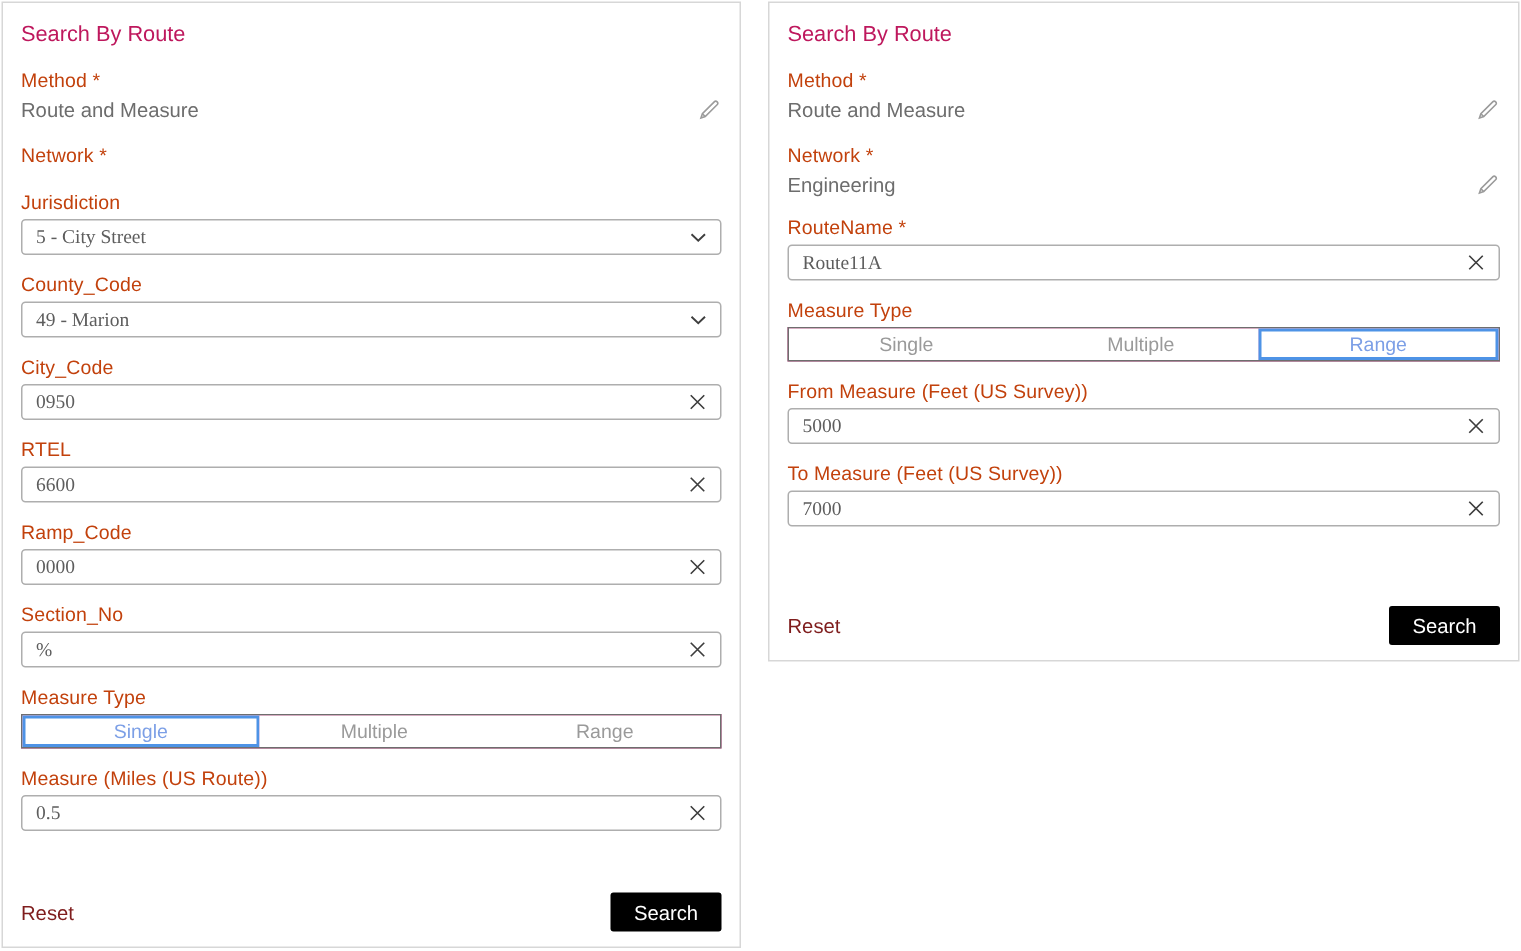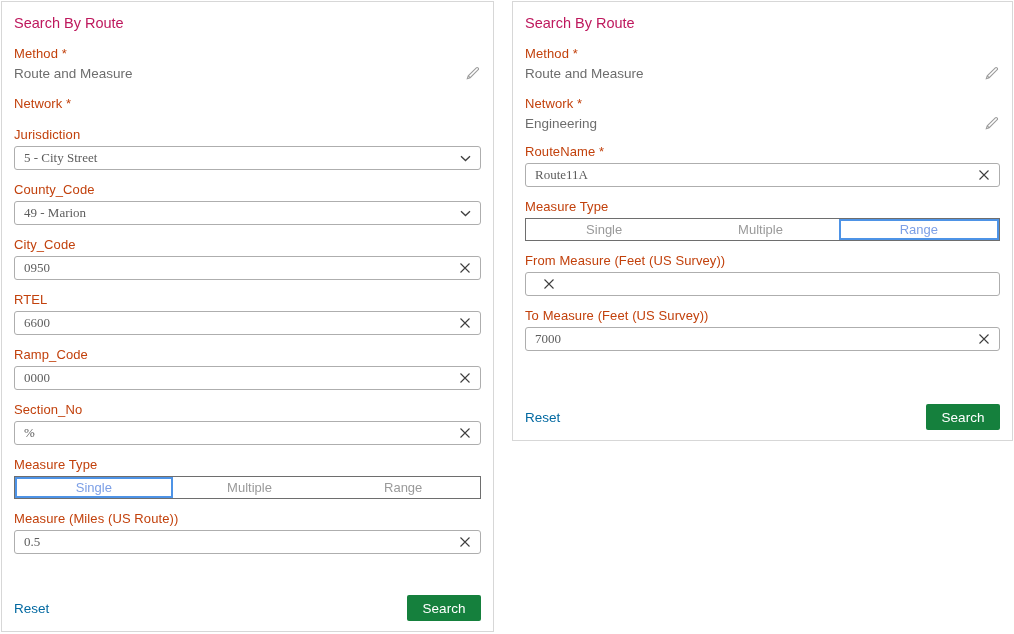--- a/index.html
+++ b/index.html
@@ -64,25 +64,25 @@
     height: 100%; padding: 0;
   }
   .seg.selected {
     border: 2px solid #4e93e6; color: #7c9fe6;
   }
   .footer {
     margin-top: auto; padding-bottom: 10px;
     display: flex; justify-content: space-between; align-items: center;
   }
   .reset-link {
-    color: #0369a1; font-size: 13.5px; cursor: pointer; text-decoration: none;
+    color: #7f1d1d; font-size: 13.5px; cursor: pointer; text-decoration: none;
   }
   .search-btn {
     width: 74px; height: 26px; border: none; border-radius: 2px;
-    background: #15803d; color: #fff; font-family: inherit; font-size: 13.5px;
+    background: #000000; color: #fff; font-family: inherit; font-size: 13.5px;
     cursor: pointer;
   }
   svg { display: block; }
 </style>
 </head>
 <body>
 
 <div class="wrap">
 
   <div class="panel panel-left">
@@ -268,20 +268,21 @@
       <div class="segmented">
         <button class="seg">Single</button>
         <button class="seg">Multiple</button>
         <button class="seg selected">Range</button>
       </div>
     </div>
 
     <div class="field">
       <div class="label">From Measure (Feet (US Survey))</div>
       <div class="box">
+        <input value="5000" style="">
         <button class="clear-btn">
           <span>
             <svg width="12" height="12" viewBox="0 0 12 12" stroke="#3d3d3d" stroke-width="1.1">
                 <path d="M1.5 1.5 L10.5 10.5 M10.5 1.5 L1.5 10.5"></path>
               </svg>
           </span>
         </button>
       </div>
     </div>
 

